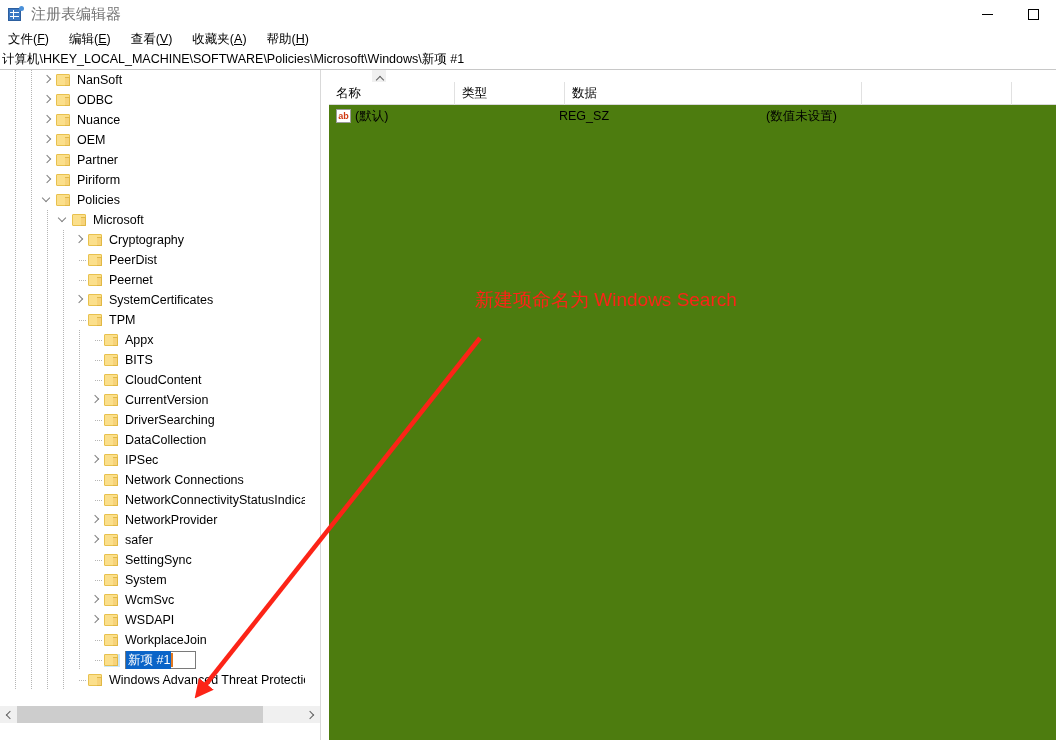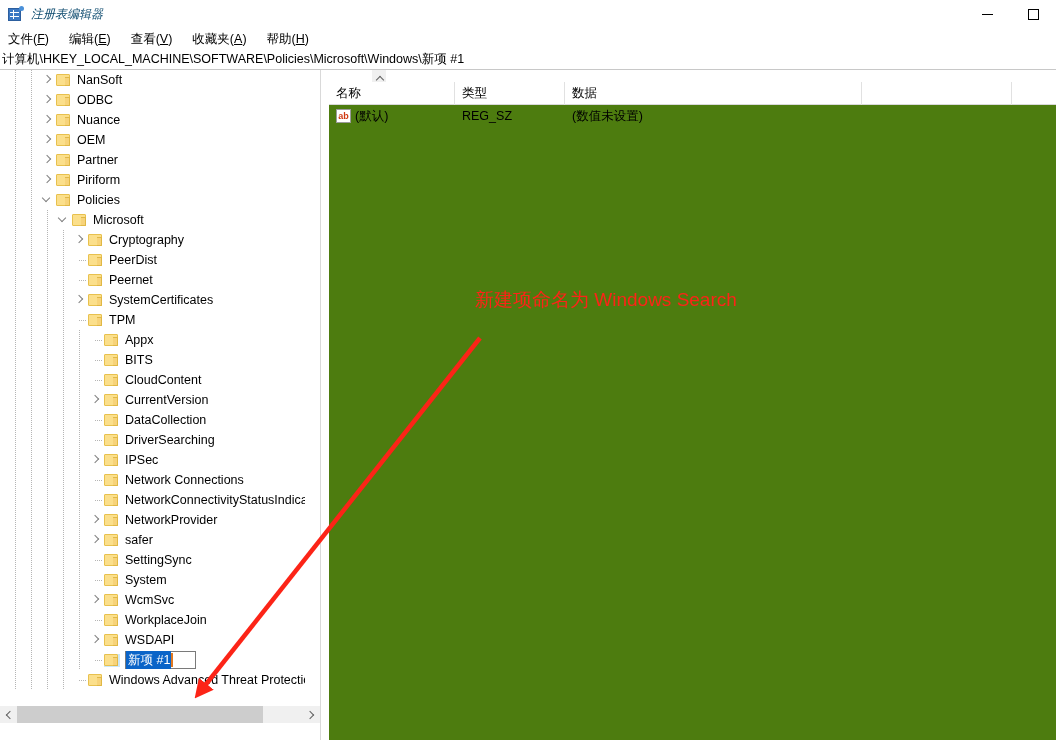--- a/index.html
+++ b/index.html
@@ -29,23 +29,22 @@
     border: 1px solid #2c5e9e;
   }
   #app-icon .ic-g {
     position: absolute; background: #ffffff;
   }
   #app-icon .ic-dot {
     position: absolute; right: 0; top: 0; width: 5px; height: 5px;
     background: #4a90d9; border-radius: 50%;
   }
   #title-text {
-    font-size: 12px; color: #0c4a6e; line-height: 28px;
+    font-size: 15px; color: #737373; line-height: 28px;
     white-space: nowrap;
-    font-style: italic;
   }
   #win-controls {
     position: absolute; right: 0; top: 0; height: 28px;
     display: flex;
   }
   .wbtn {
     width: 46px; height: 28px;
     display: flex; align-items: center; justify-content: center;
     background: transparent;
   }
@@ -264,21 +263,21 @@
     border-right: 1px solid #e1e1e1;
     height: 23px;
     white-space: nowrap;
   }
   #list-rows {
     position: absolute; left: 0; top: 23px; right: 0; bottom: 0;
   }
   .lrow {
     display: flex; align-items: center;
     height: 22px;
-    font-size: 12.5px; color: #000;
+    font-size: 12.5px; color: #000; justify-content: space-between;
   }
   .lcell { display: flex; align-items: center; padding-left: 7px; white-space: nowrap; }
   .ab-icon {
     position: relative;
     width: 15px; height: 14px;
     margin-right: 4px;
     background: #ffffff;
     border: 1px solid #9a9a9a;
     display: flex; align-items: center; justify-content: center;
     flex: 0 0 auto;
@@ -587,38 +586,38 @@
             <div class="guide" style="left: 63px;"></div>
             <div class="guide" style="left: 47px;"></div>
             <div class="guide" style="left: 31px;"></div>
             <div class="guide" style="left: 15px;"></div>
             <div class="tindent" style="width: 88px;"></div>
             <div class="twist leaf"></div>
             <div class="folder">
               <div class="f-back"></div>
               <div class="f-tab"></div>
             </div>
+            <span class="tlabel">DriverSearching</span>
+          </div>
+          <div class="trow">
+            <div class="elbow" style="left: 95px;"></div>
+            <div class="guide" style="left: 79px;"></div>
+            <div class="guide" style="left: 63px;"></div>
+            <div class="guide" style="left: 47px;"></div>
+            <div class="guide" style="left: 31px;"></div>
+            <div class="guide" style="left: 15px;"></div>
+            <div class="tindent" style="width: 88px;"></div>
+            <div class="twist leaf"></div>
+            <div class="folder">
+              <div class="f-back"></div>
+              <div class="f-tab"></div>
+            </div>
             <span class="tlabel">DataCollection</span>
           </div>
           <div class="trow">
-            <div class="elbow" style="left: 95px;"></div>
-            <div class="guide" style="left: 79px;"></div>
-            <div class="guide" style="left: 63px;"></div>
-            <div class="guide" style="left: 47px;"></div>
-            <div class="guide" style="left: 31px;"></div>
-            <div class="guide" style="left: 15px;"></div>
-            <div class="tindent" style="width: 88px;"></div>
-            <div class="twist leaf"></div>
-            <div class="folder">
-              <div class="f-back"></div>
-              <div class="f-tab"></div>
-            </div>
-            <span class="tlabel">DriverSearching</span>
-          </div>
-          <div class="trow">
             <div class="guide" style="left: 79px;"></div>
             <div class="guide" style="left: 63px;"></div>
             <div class="guide" style="left: 47px;"></div>
             <div class="guide" style="left: 31px;"></div>
             <div class="guide" style="left: 15px;"></div>
             <div class="tindent" style="width: 88px;"></div>
             <div class="twist collapsed">
               <div class="chev"></div>
             </div>
             <div class="folder">
@@ -729,49 +728,49 @@
             <div class="twist collapsed">
               <div class="chev"></div>
             </div>
             <div class="folder">
               <div class="f-back"></div>
               <div class="f-tab"></div>
             </div>
             <span class="tlabel">WcmSvc</span>
           </div>
           <div class="trow">
+            <div class="guide" style="left: 79px;"></div>
+            <div class="guide" style="left: 63px;"></div>
+            <div class="guide" style="left: 47px;"></div>
+            <div class="guide" style="left: 31px;"></div>
+            <div class="guide" style="left: 15px;"></div>
+            <div class="tindent" style="width: 88px;"></div>
+            <div class="twist collapsed">
+              <div class="chev"></div>
+            </div>
+            <div class="folder">
+              <div class="f-back"></div>
+              <div class="f-tab"></div>
+            </div>
+            <span class="tlabel">WSDAPI</span>
+          </div>
+          <div class="trow">
             <div class="elbow" style="left: 95px;"></div>
             <div class="guide" style="left: 79px;"></div>
             <div class="guide" style="left: 63px;"></div>
             <div class="guide" style="left: 47px;"></div>
             <div class="guide" style="left: 31px;"></div>
             <div class="guide" style="left: 15px;"></div>
             <div class="tindent" style="width: 88px;"></div>
             <div class="twist leaf"></div>
             <div class="folder">
               <div class="f-back"></div>
               <div class="f-tab"></div>
             </div>
             <span class="tlabel">WorkplaceJoin</span>
-          </div>
-          <div class="trow">
-            <div class="guide" style="left: 79px;"></div>
-            <div class="guide" style="left: 63px;"></div>
-            <div class="guide" style="left: 47px;"></div>
-            <div class="guide" style="left: 31px;"></div>
-            <div class="guide" style="left: 15px;"></div>
-            <div class="tindent" style="width: 88px;"></div>
-            <div class="twist collapsed">
-              <div class="chev"></div>
-            </div>
-            <div class="folder">
-              <div class="f-back"></div>
-              <div class="f-tab"></div>
-            </div>
-            <span class="tlabel">WSDAPI</span>
           </div>
           <div class="trow renaming">
             <div class="elbow" style="left: 95px;"></div>
             <div class="guide" style="left: 79px;"></div>
             <div class="guide" style="left: 63px;"></div>
             <div class="guide" style="left: 47px;"></div>
             <div class="guide" style="left: 31px;"></div>
             <div class="guide" style="left: 15px;"></div>
             <div class="tindent" style="width: 88px;"></div>
             <div class="twist leaf"></div>

